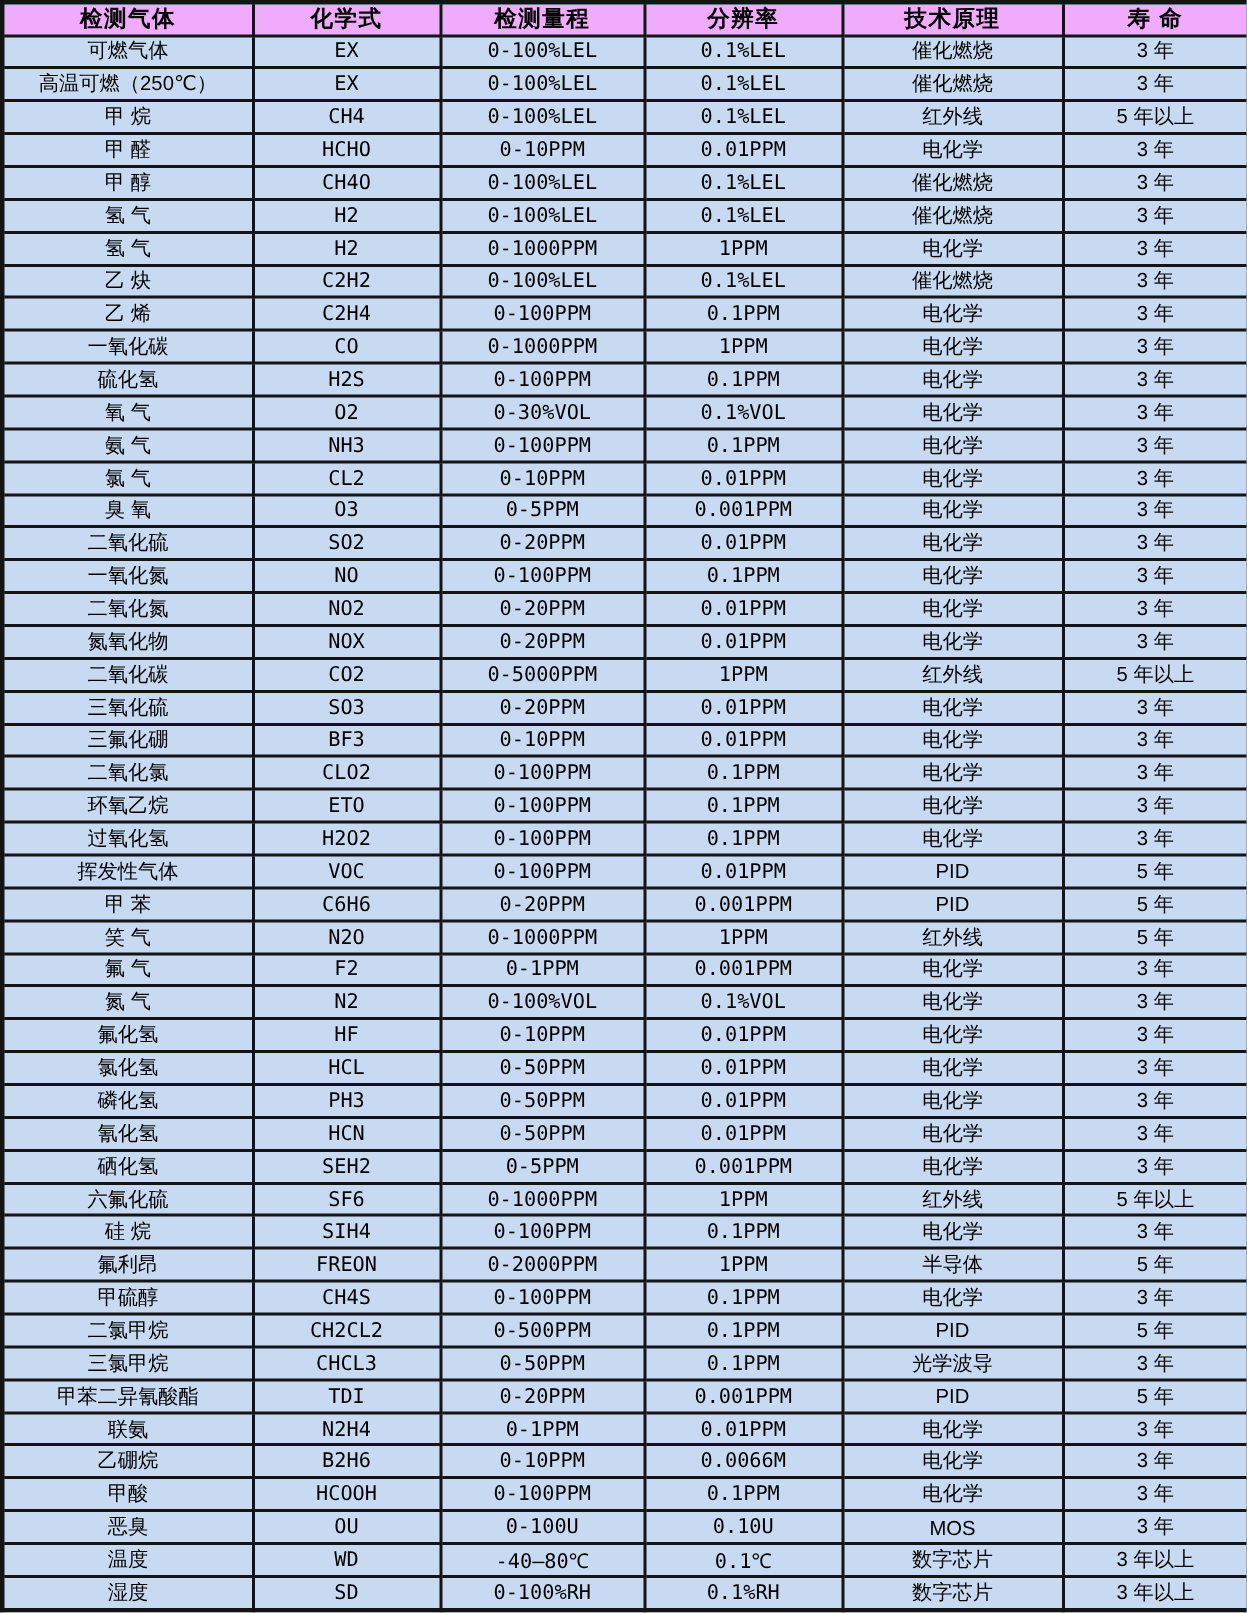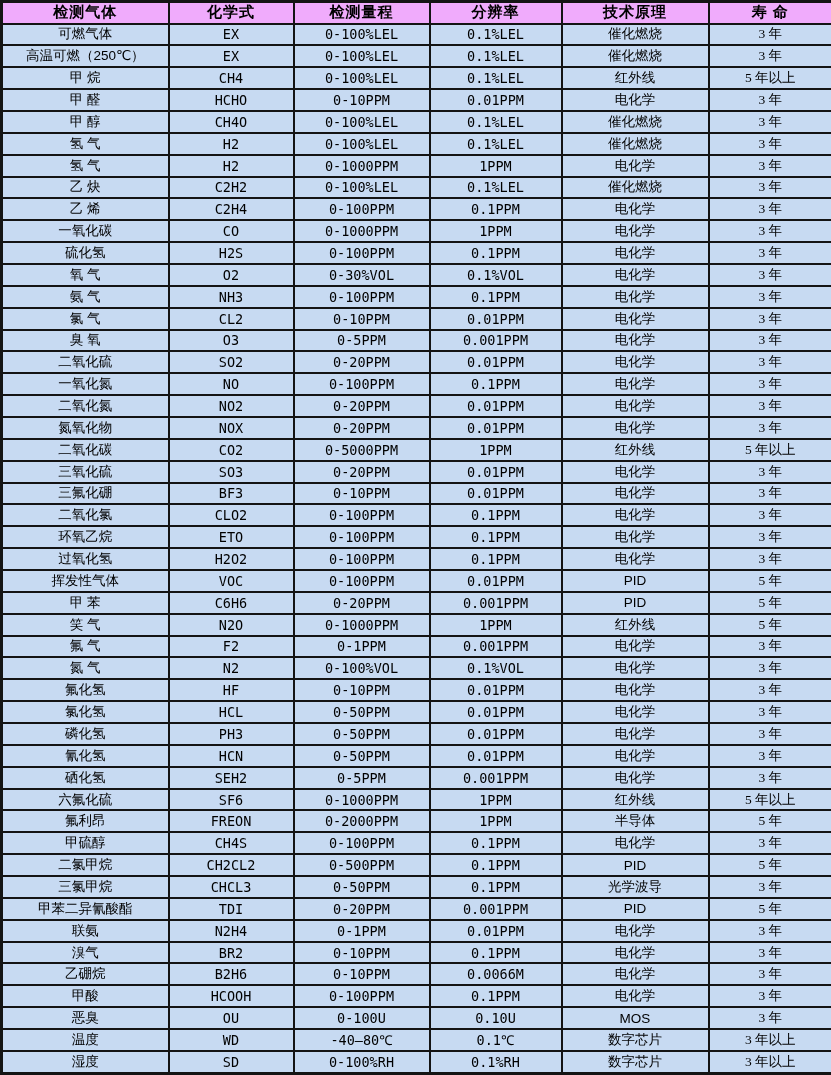--- a/index.html
+++ b/index.html
@@ -36,21 +36,21 @@
     background: #c7daf2;
     font-size: 13.5px;
   }
   
   td.c1, td.c2, td.c3 {
     font-family: "DejaVu Sans Mono", "Liberation Mono", monospace;
     font-size: 12.5px;
   }
   td.c0, td.c4 { font-size: 13.5px; }
   td.c5 {
-    font-family: Liberation Serif, serif;
+    font-family: Liberation Sans, sans-serif;
     font-size: 12.5px;
   }
   table#gas-table { border: 3px solid #141414; }
 </style>
 </head>
 <body>
 
 <table id="gas-table">
   <colgroup>
     <col style="width:167px">
@@ -353,20 +353,28 @@
       </tr>
       <tr>
         <td class="c0">六氟化硫</td>
         <td class="c1">SF6</td>
         <td class="c2">0-1000PPM</td>
         <td class="c3">1PPM</td>
         <td class="c4">红外线</td>
         <td class="c5">5 年以上</td>
       </tr>
       <tr>
+        <td class="c0">硅 烷</td>
+        <td class="c1">SIH4</td>
+        <td class="c2">0-100PPM</td>
+        <td class="c3">0.1PPM</td>
+        <td class="c4">电化学</td>
+        <td class="c5">3 年</td>
+      </tr>
+      <tr>
         <td class="c0">氟利昂</td>
         <td class="c1">FREON</td>
         <td class="c2">0-2000PPM</td>
         <td class="c3">1PPM</td>
         <td class="c4">半导体</td>
         <td class="c5">5 年</td>
       </tr>
       <tr>
         <td class="c0">甲硫醇</td>
         <td class="c1">CH4S</td>
@@ -397,28 +405,20 @@
         <td class="c2">0-20PPM</td>
         <td class="c3">0.001PPM</td>
         <td class="c4">PID</td>
         <td class="c5">5 年</td>
       </tr>
       <tr>
         <td class="c0">联氨</td>
         <td class="c1">N2H4</td>
         <td class="c2">0-1PPM</td>
         <td class="c3">0.01PPM</td>
-        <td class="c4">电化学</td>
-        <td class="c5">3 年</td>
-      </tr>
-      <tr>
-        <td class="c0">溴气</td>
-        <td class="c1">BR2</td>
-        <td class="c2">0-10PPM</td>
-        <td class="c3">0.1PPM</td>
         <td class="c4">电化学</td>
         <td class="c5">3 年</td>
       </tr>
       <tr>
         <td class="c0">乙硼烷</td>
         <td class="c1">B2H6</td>
         <td class="c2">0-10PPM</td>
         <td class="c3">0.0066M</td>
         <td class="c4">电化学</td>
         <td class="c5">3 年</td>

